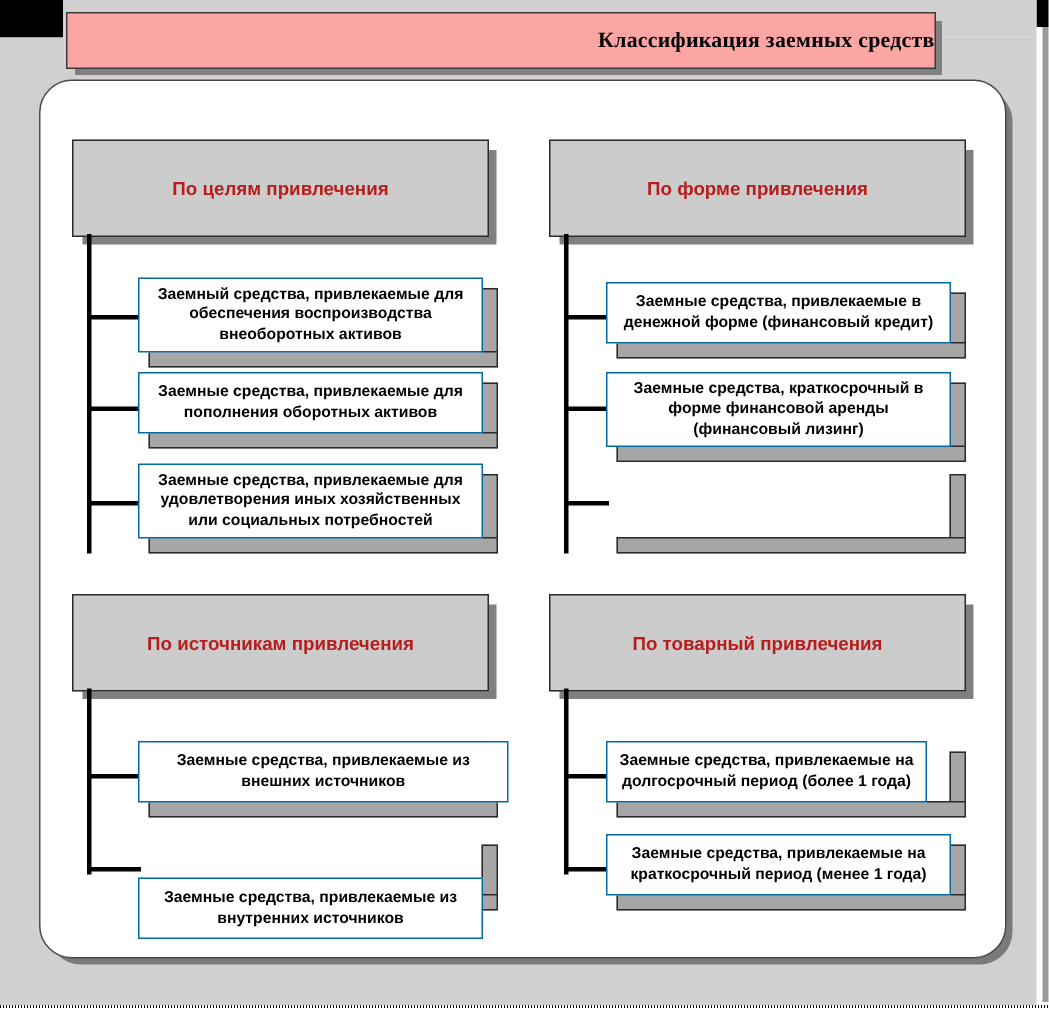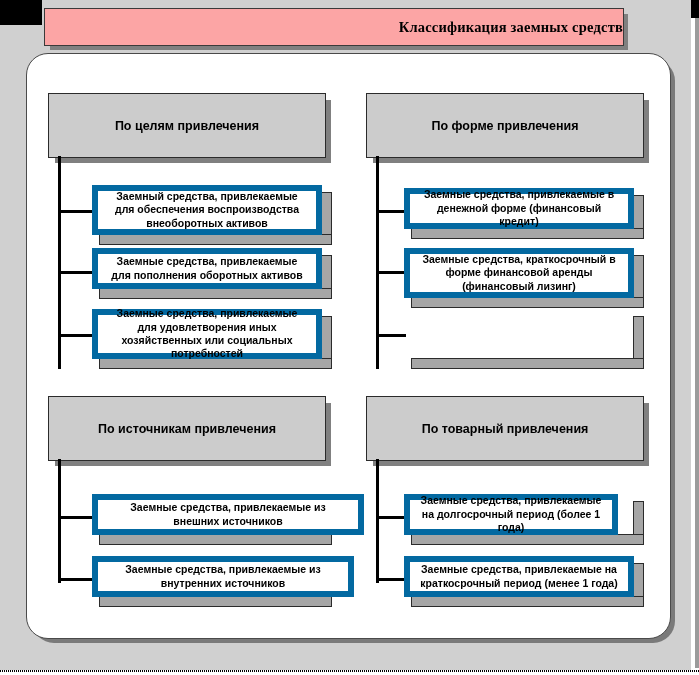--- a/index.html
+++ b/index.html
@@ -61,32 +61,32 @@
 
   .hdr-shadow{
     position:absolute;left:7px;top:7px;width:276px;height:63px;background:#808080;
   }
   .hdr{
     position:absolute;left:0;top:0;width:276px;height:63px;
     background:#cccccc;border:1px solid #2b2b2b;
     display:flex;align-items:center;justify-content:center;
   }
   .hdr span{
-    font-weight:bold;font-size:12.5px;color:#000000;
+    font-weight:bold;font-size:12.5px;color:#b91c1c;
   }
 
   
   .trunk{position:absolute;width:3px;background:#000;}
   .branch{position:absolute;height:3px;background:#000;}
 
   
   .item{position:absolute;}
   .item .face{
     position:absolute;left:0;top:0;
-    background:#ffffff;border:6px solid #0369a1;
+    background:#ffffff;border:1px solid #0369a1;
     display:flex;align-items:center;justify-content:center;
     text-align:center;box-sizing:border-box;padding:3px 8px;
   }
   .item .face span{font-weight:bold;font-size:10.5px;color:#000;line-height:1.28;}
   .item .side{position:absolute;background:#a6a6a6;border:1px solid #2b2b2b;box-sizing:border-box;}
   .item .bot{position:absolute;background:#a6a6a6;border:1px solid #2b2b2b;box-sizing:border-box;}
 </style>
 </head>
 <body>
 
@@ -178,29 +178,29 @@
     <div class="hdr">
       <span>По источникам привлечения</span>
     </div>
     <div class="trunk" style="left:10px;top:63px;height:124px;"></div>
     <div class="branch" style="left:10px;top:120px;width:36px;"></div>
     <div class="branch" style="left:10px;top:182px;width:36px;"></div>
 
     <div class="item" style="left:44px;top:98px;width:240px;height:50px;">
       <div class="side" style="left:229px;top:7px;width:11px;height:40px;"></div>
       <div class="bot" style="left:7px;top:40px;width:233px;height:11px;"></div>
-      <div class="face" style="width:272px;height:41px;">
+      <div class="face" style="width:247px;height:41px;">
         <span>Заемные средства, привлекаемые из внешних источников</span>
       </div>
     </div>
 
     <div class="item" style="left:44px;top:160px;width:240px;height:50px;">
       <div class="side" style="left:229px;top:7px;width:11px;height:40px;"></div>
       <div class="bot" style="left:7px;top:40px;width:233px;height:11px;"></div>
-      <div class="face" style="width:262px;height:41px;">
+      <div class="face" style="width:230px;height:41px;margin-top:29px;">
         <span>Заемные средства, привлекаемые из внутренних источников</span>
       </div>
     </div>
   </div>
 
   <div class="group" style="left:366px;top:396px;">
     <div class="hdr-shadow"></div>
     <div class="hdr">
       <span>По товарный привлечения</span>
     </div>

